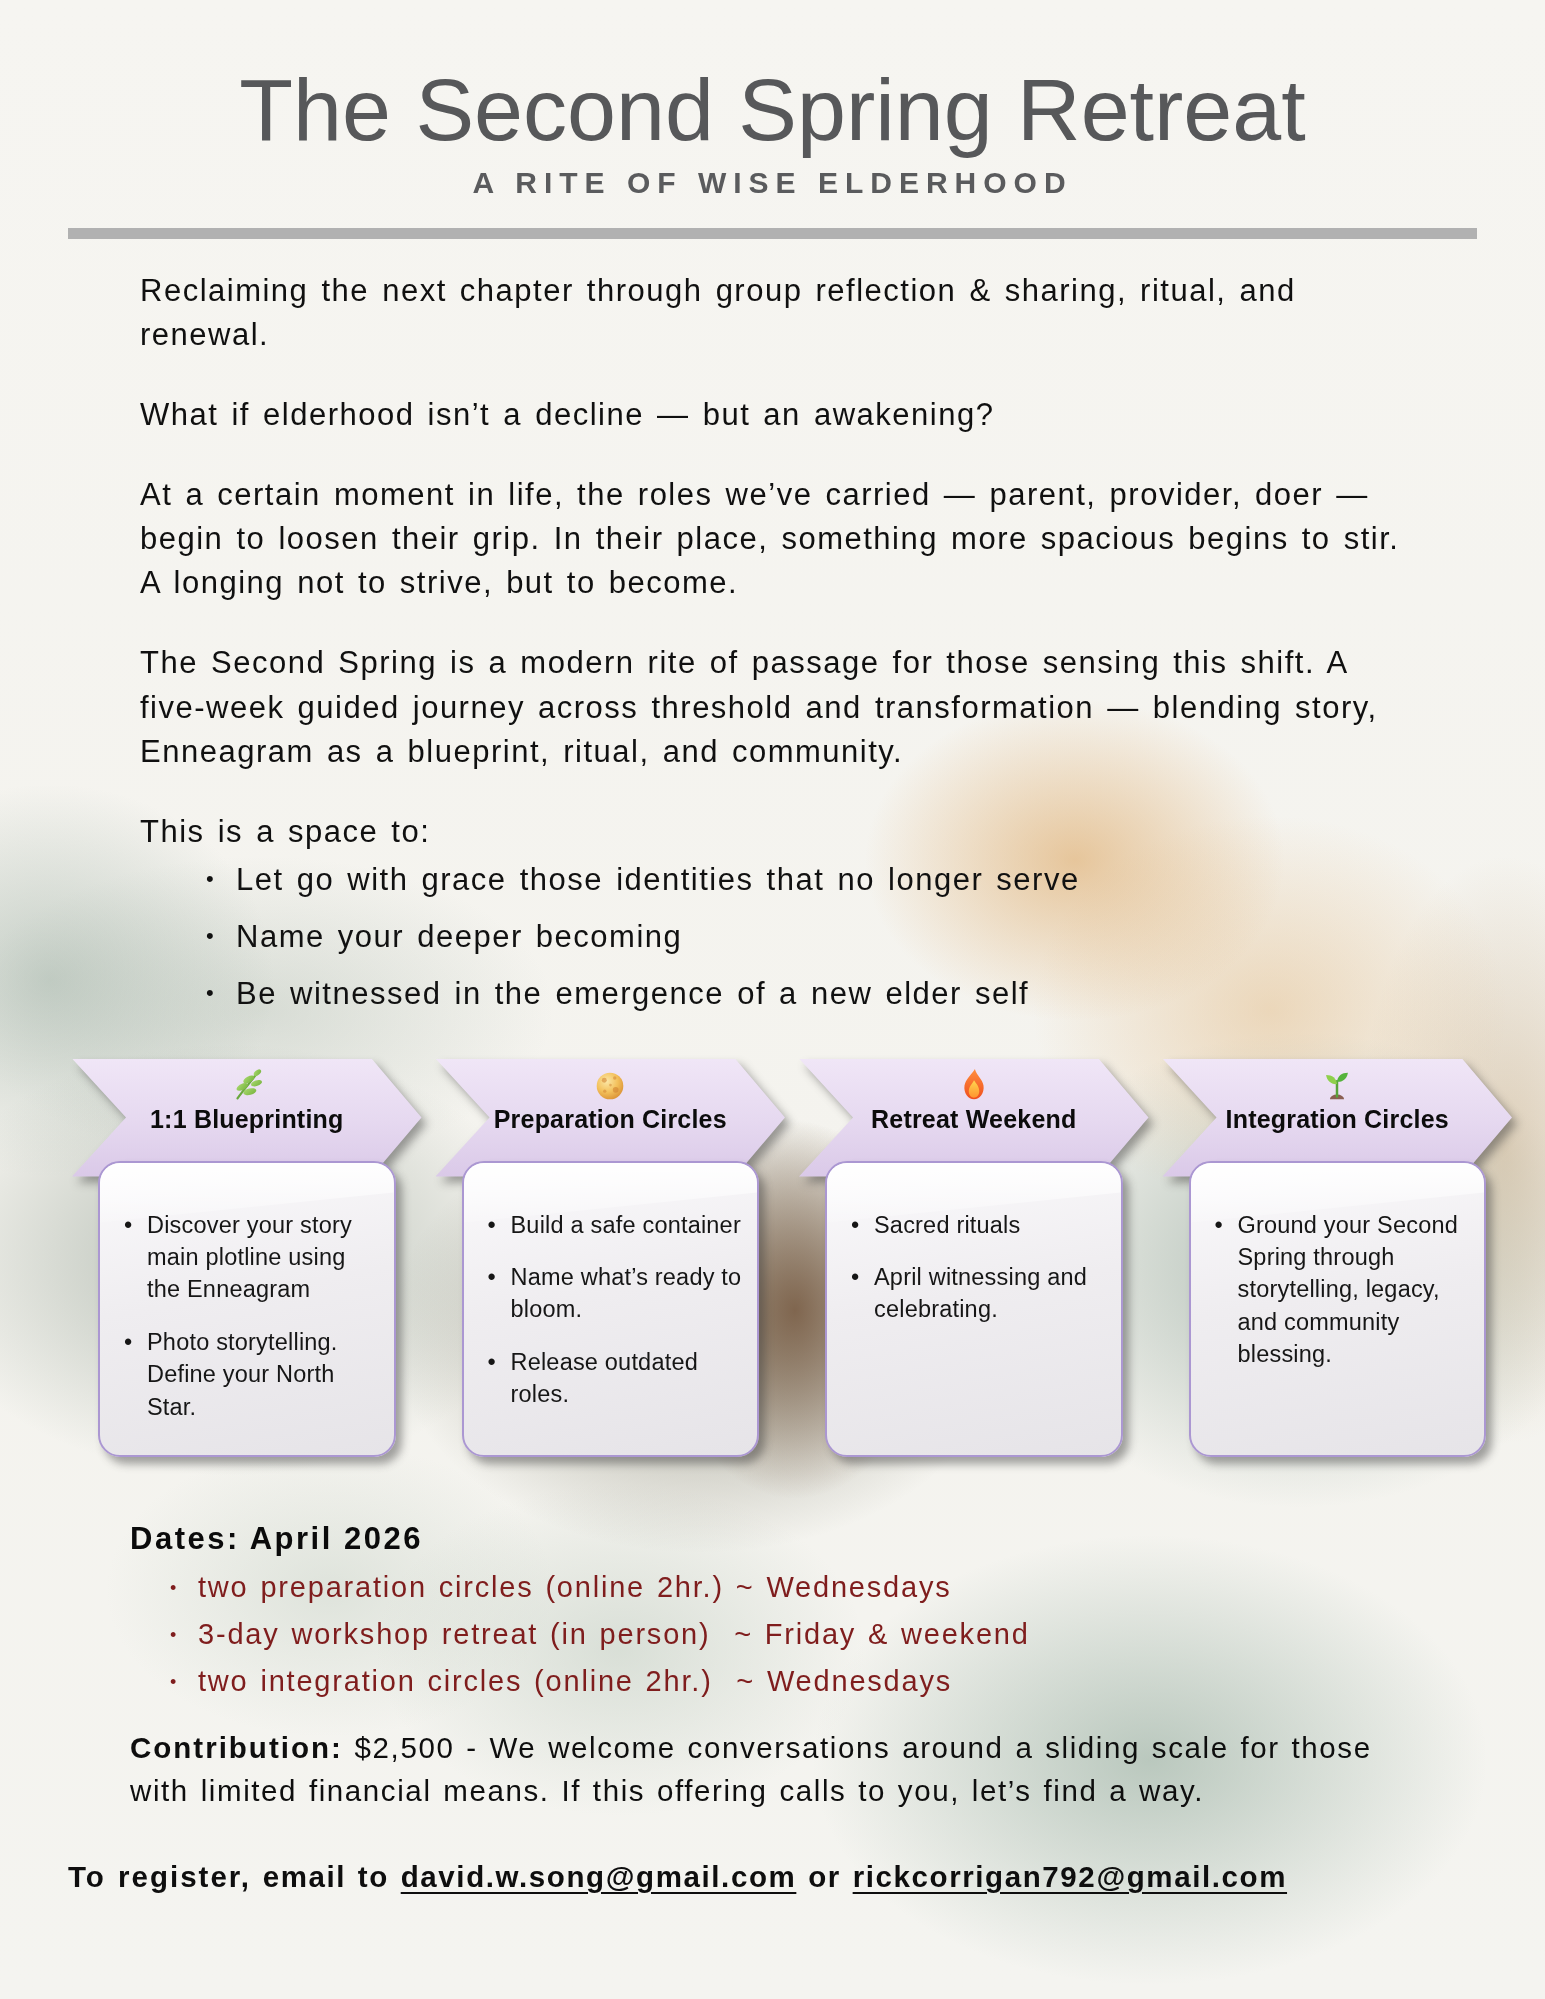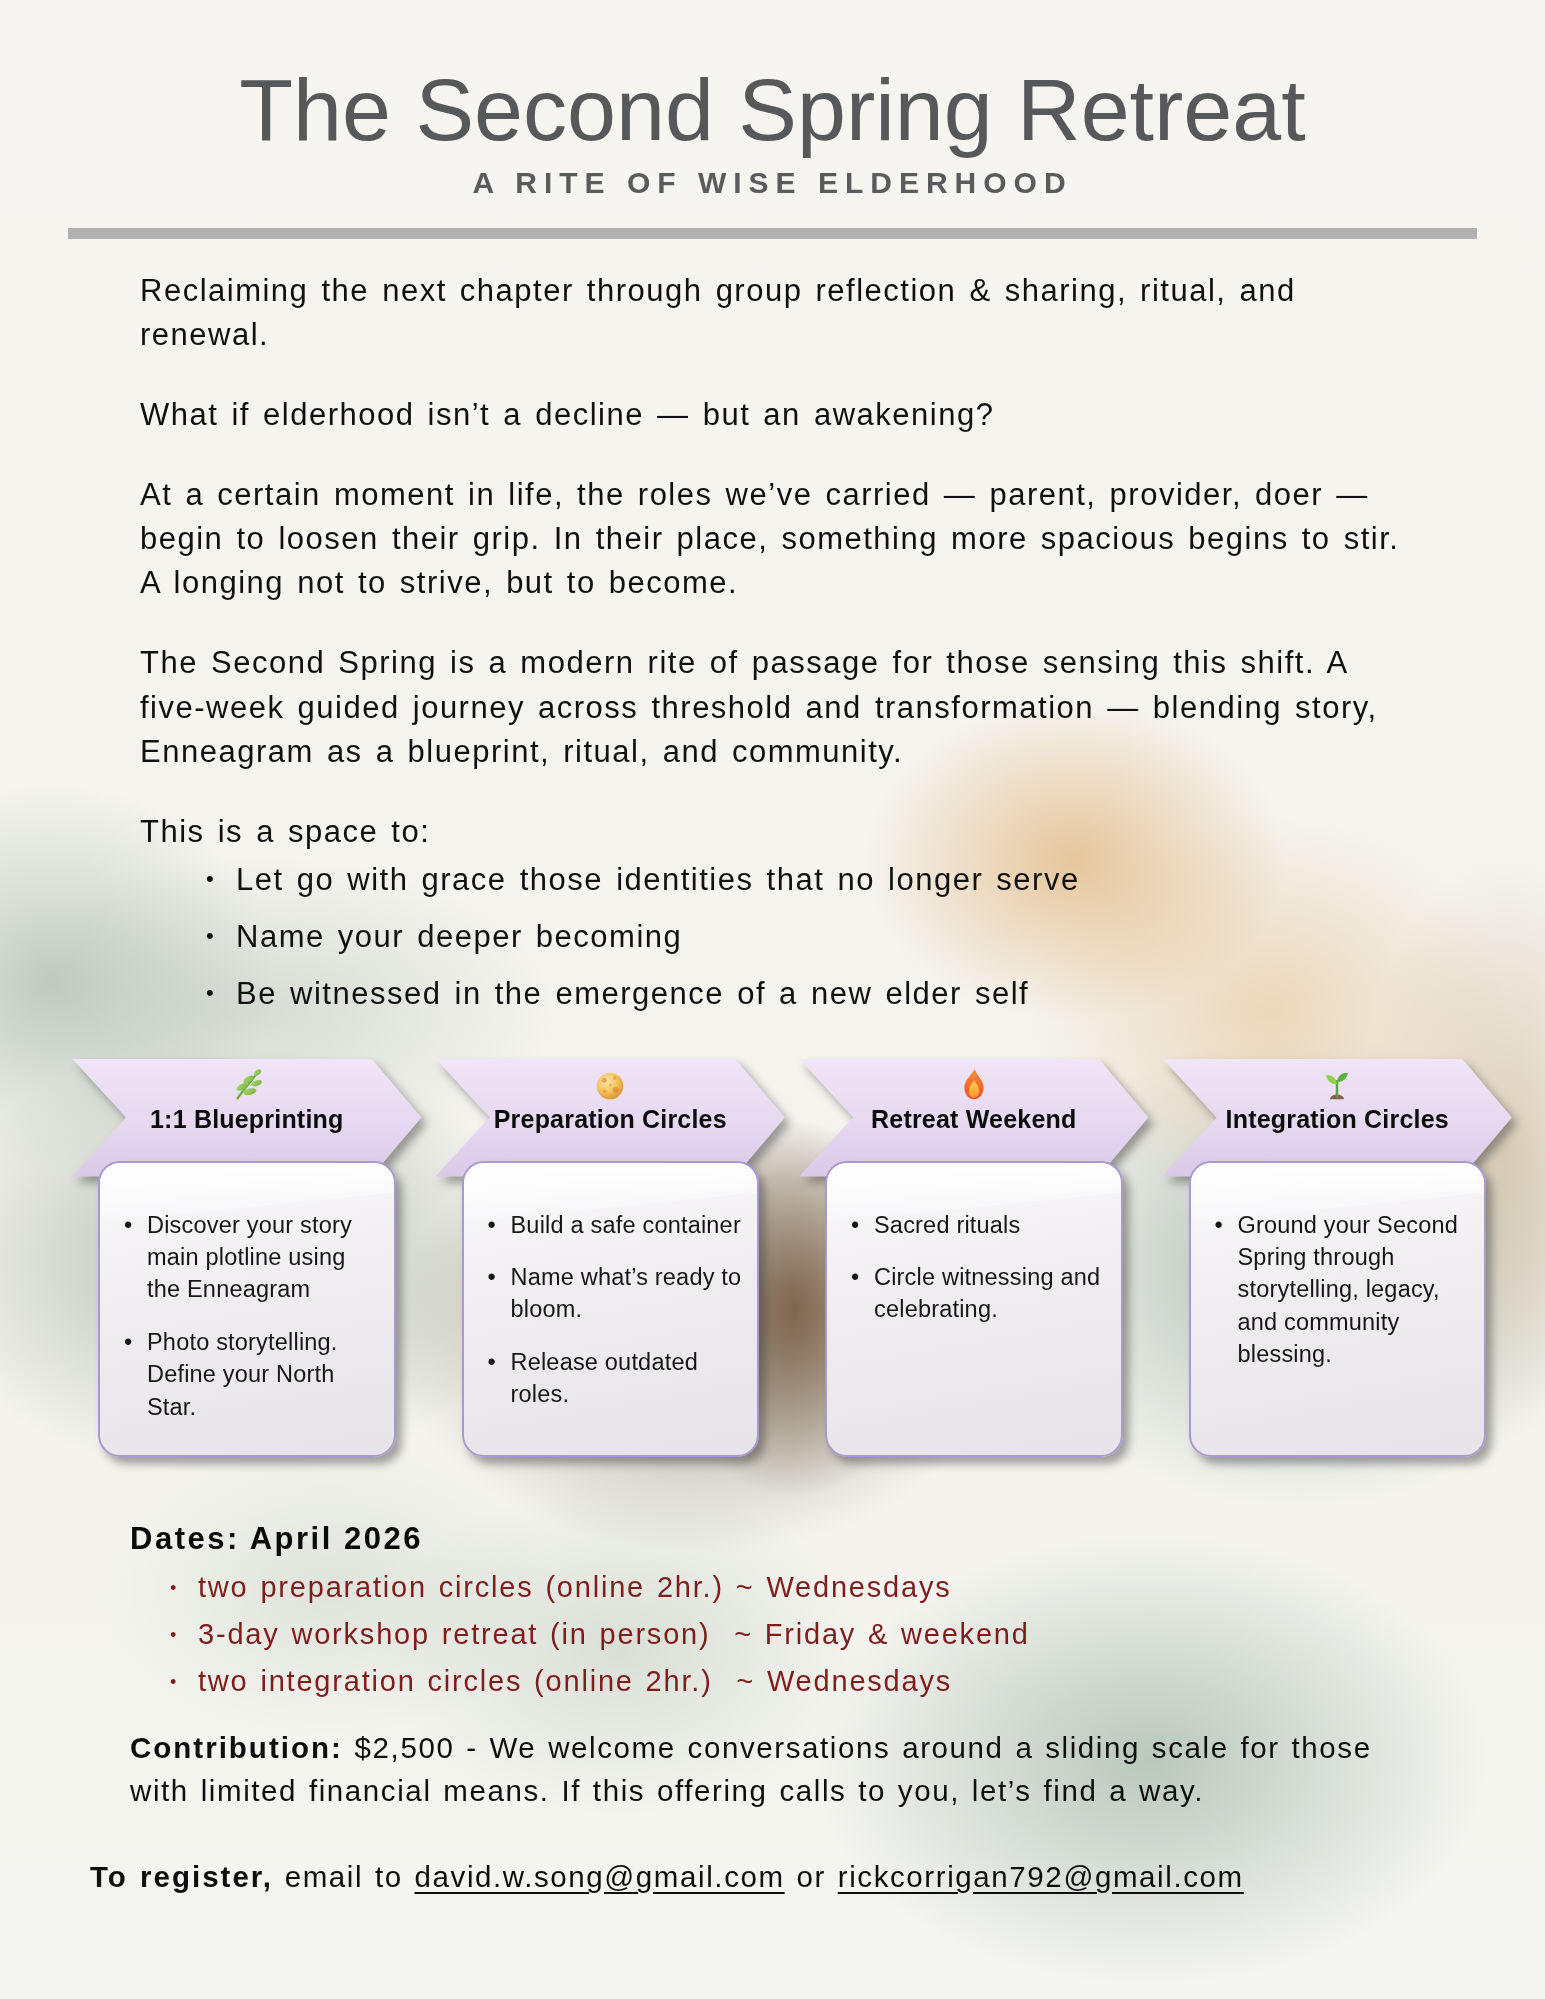--- a/index.html
+++ b/index.html
@@ -63,21 +63,21 @@
   .card li::before{content:"\2022";position:absolute;left:4px;top:0;}
 
   .dates{margin:64px 100px 0 130px;}
   .dates-heading{font-weight:700;font-size:31px;letter-spacing:2.5px;color:#0b0b0b;}
   .dates-list{list-style:none;margin:16px 0 0 0;padding:0 0 0 40px;}
   .dates-list li{position:relative;font-size:29px;letter-spacing:1.8px;word-spacing:2px;line-height:1.0;margin-bottom:18px;padding-left:28px;color:#7f1d1d;}
   .dates-list li::before{content:"\2022";position:absolute;left:0;top:6px;font-size:18px;}
 
   .contribution{margin:30px 120px 0 130px;font-size:29.5px;letter-spacing:1.6px;word-spacing:2px;line-height:1.47;color:#0e0e0e;max-width:1310px;}
   .contribution b{letter-spacing:2px;}
-  .register{margin:48px 120px 0 90px;font-size:29.5px;letter-spacing:1.6px;word-spacing:2px;color:#0e0e0e;}
+  .register{margin:48px 120px 0 68px;font-size:29.5px;letter-spacing:1.6px;word-spacing:2px;color:#0e0e0e;font-weight:bold;}
   .register b{letter-spacing:2px;}
   .email-link{color:#0e0e0e;text-decoration:underline;text-underline-offset:5px;cursor:pointer;}
 </style>
 </head>
 <body>
 
 <svg width="0" height="0" style="position:absolute" aria-hidden="true">
   <defs>
     <radialGradient id="moongrad" cx="38%" cy="32%" r="75%">
       <stop offset="0%" stop-color="#fbe7a6"></stop>
@@ -171,21 +171,21 @@
         <svg class="step-icon" viewBox="0 0 40 40">
           <path d="M21 2 C22 8 29 12.5 30 19.5 C31.2 27.5 26 34 20 34 C14 34 8.8 27.5 10 19.5 C11 13 17 8.5 21 2 Z" fill="url(#firegrad)"></path>
           <path d="M20 14 C22.5 18 25.5 20.5 25.5 25.5 C25.5 29.7 22.8 32.3 20 32.3 C17.2 32.3 14.5 29.7 14.5 25.5 C14.5 21 18 18 20 14 Z" fill="url(#fireinner)"></path>
         </svg>
         <div class="arrow-title">Retreat Weekend</div>
       </div>
     </div>
     <div class="card">
       <ul>
         <li>Sacred rituals</li>
-        <li>Circle witnessing and celebrating.</li>
+        <li>April witnessing and celebrating.</li>
       </ul>
     </div>
   </div>
 
   <div class="step-col">
     <div class="arrow-wrap">
       <div class="arrow">
         <svg class="step-icon" viewBox="0 0 40 40">
           <path d="M12.5 34 a7.5 5 0 0 1 15 0 Z" fill="#8a5f52"></path>
           <path d="M20 31 C20 25 20 20 20 15" stroke="#58a33a" stroke-width="2.6" fill="none" stroke-linecap="round"></path>

